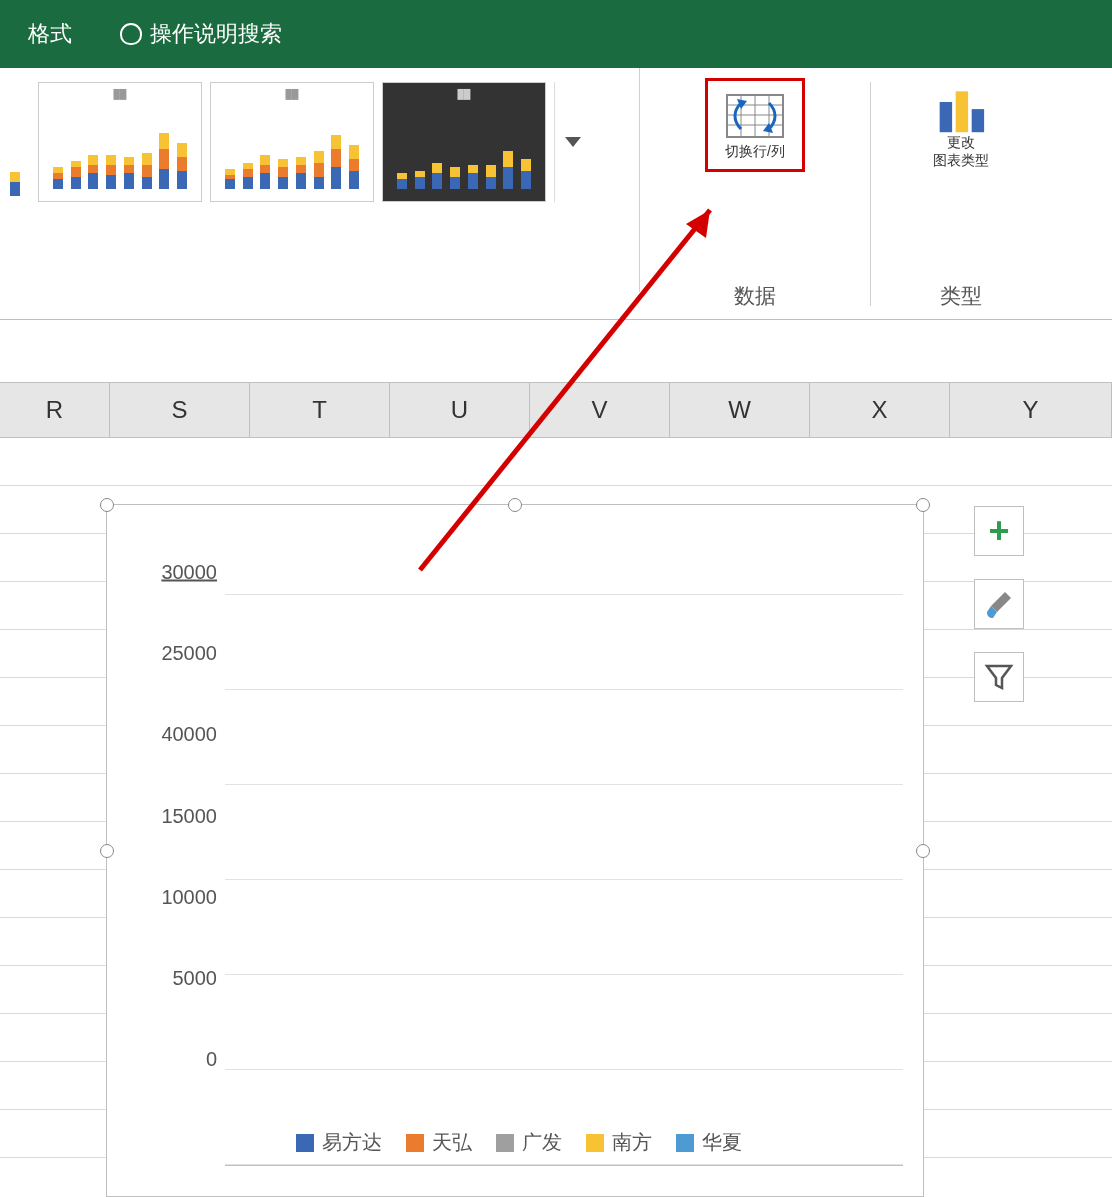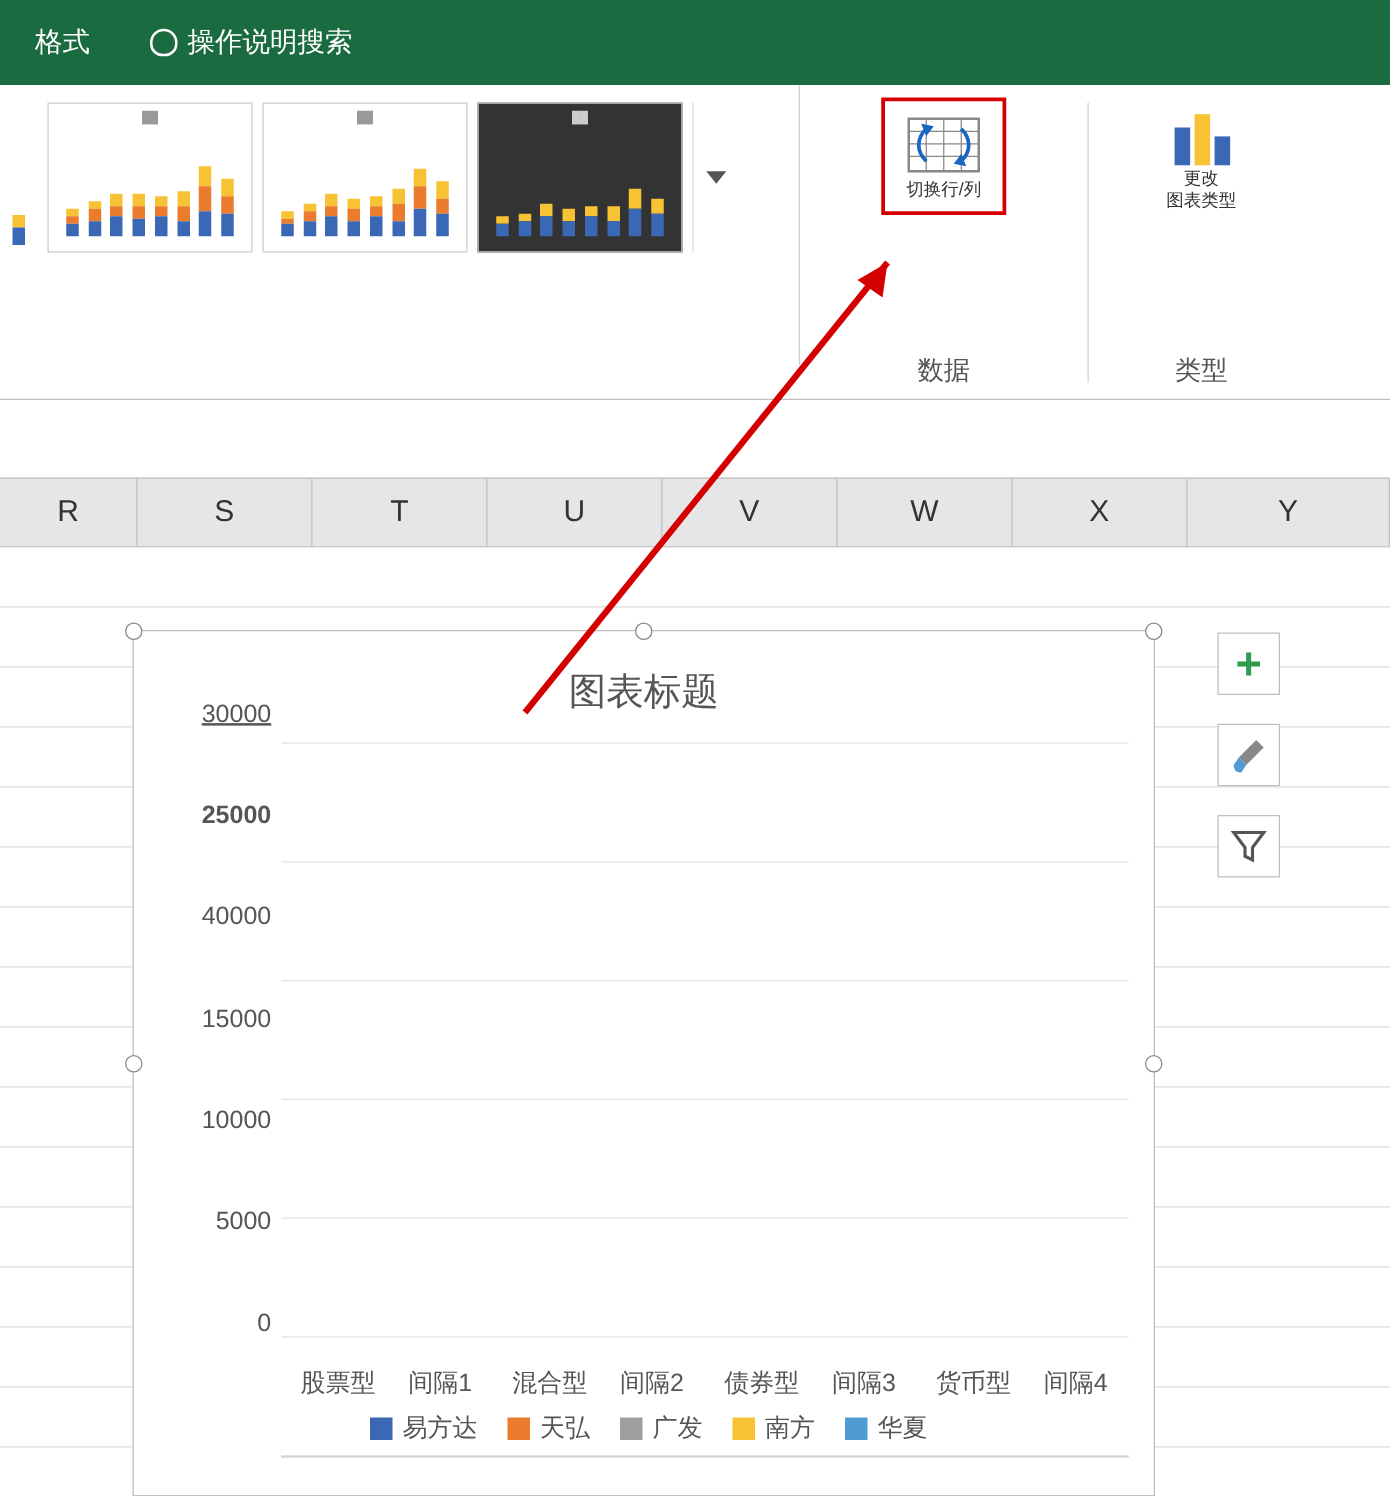--- a/index.html
+++ b/index.html
@@ -373,30 +373,29 @@
     <div class="grid-row"></div>
 </div>
 
 <div class="chart-box">
   <div class="sel-handle h-tl"></div>
   <div class="sel-handle h-tm"></div>
   <div class="sel-handle h-tr"></div>
   <div class="sel-handle h-ml"></div>
   <div class="sel-handle h-mr"></div>
 
-  <div class="chart-title">图表标题</div>
 
   <div class="plot-area">
     <div class="y-axis" style="top: 10px;">
         <div class="y-tick" style="bottom: 0%; top: auto;">0</div>
         <div class="y-tick" style="bottom: 16.6667%; top: auto;">5000</div>
         <div class="y-tick" style="bottom: 33.3333%; top: auto; margin-left: 40px;">10000</div>
         <div class="y-tick" style="bottom: 50%; top: auto;">15000</div>
         <div class="y-tick" style="bottom: 66.6667%; top: auto;">40000</div>
-        <div class="y-tick" style="bottom: 83.3333%; top: auto; font-weight: bold;">25000</div>
+        <div class="y-tick" style="bottom: 83.3333%; top: auto;">25000</div>
         <div class="y-tick" style="bottom: 100%; top: auto; text-decoration: underline;">30000</div>
       </div>
     <div class="plot" style="height: 100%;">
       <div class="bars">
           <div class="bar-col">
             <div class="seg" style="background: rgb(59, 104, 181); height: 6.66667%;"></div>
             <div class="seg" style="background: rgb(235, 123, 45); height: 2%;"></div>
             <div class="seg" style="background: rgb(159, 159, 159); height: 5.66667%;"></div>
             <div class="seg" style="background: rgb(247, 194, 51); height: 4.66667%;"></div>
             <div class="seg" style="background: rgb(78, 155, 212); height: 6.66667%;"></div>
@@ -451,30 +450,20 @@
             <div class="seg" style="background: rgb(78, 155, 212); height: 19.3333%;"></div>
           </div>
         </div>
     <div class="gridline" style="bottom: 0%;"></div>
         <div class="gridline" style="bottom: 16.6667%;"></div>
         <div class="gridline" style="bottom: 33.3333%;"></div>
         <div class="gridline" style="bottom: 50%;"></div>
         <div class="gridline" style="bottom: 66.6667%;"></div>
         <div class="gridline" style="bottom: 83.3333%;"></div>
         <div class="gridline" style="bottom: 100%;"></div>
-      </div>
-    <div class="x-labels">
-        <span>股票型</span>
-        <span>间隔1</span>
-        <span>混合型</span>
-        <span>间隔2</span>
-        <span>债券型</span>
-        <span>间隔3</span>
-        <span>货币型</span>
-        <span>间隔4</span>
       </div>
     <div class="legend">
         <div class="legend-item">
           <span class="swatch" style="background: rgb(59, 104, 181);"></span>
           <span>易方达</span>
         </div>
         <div class="legend-item">
           <span class="swatch" style="background: rgb(235, 123, 45);"></span>
           <span>天弘</span>
         </div>

